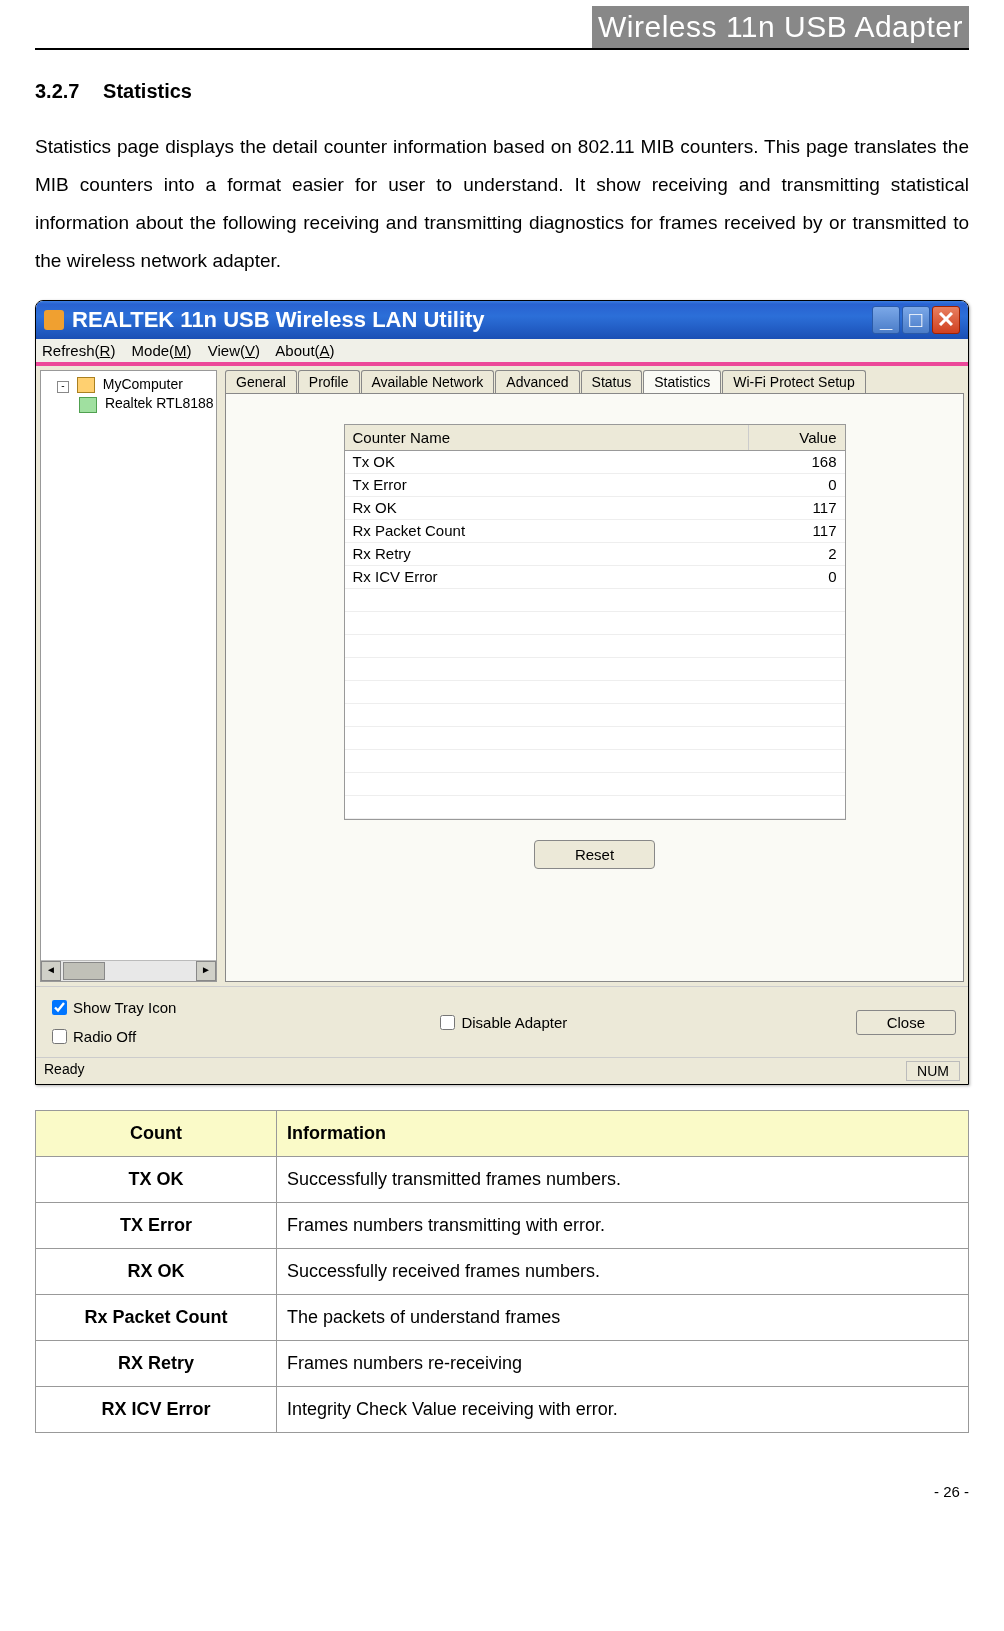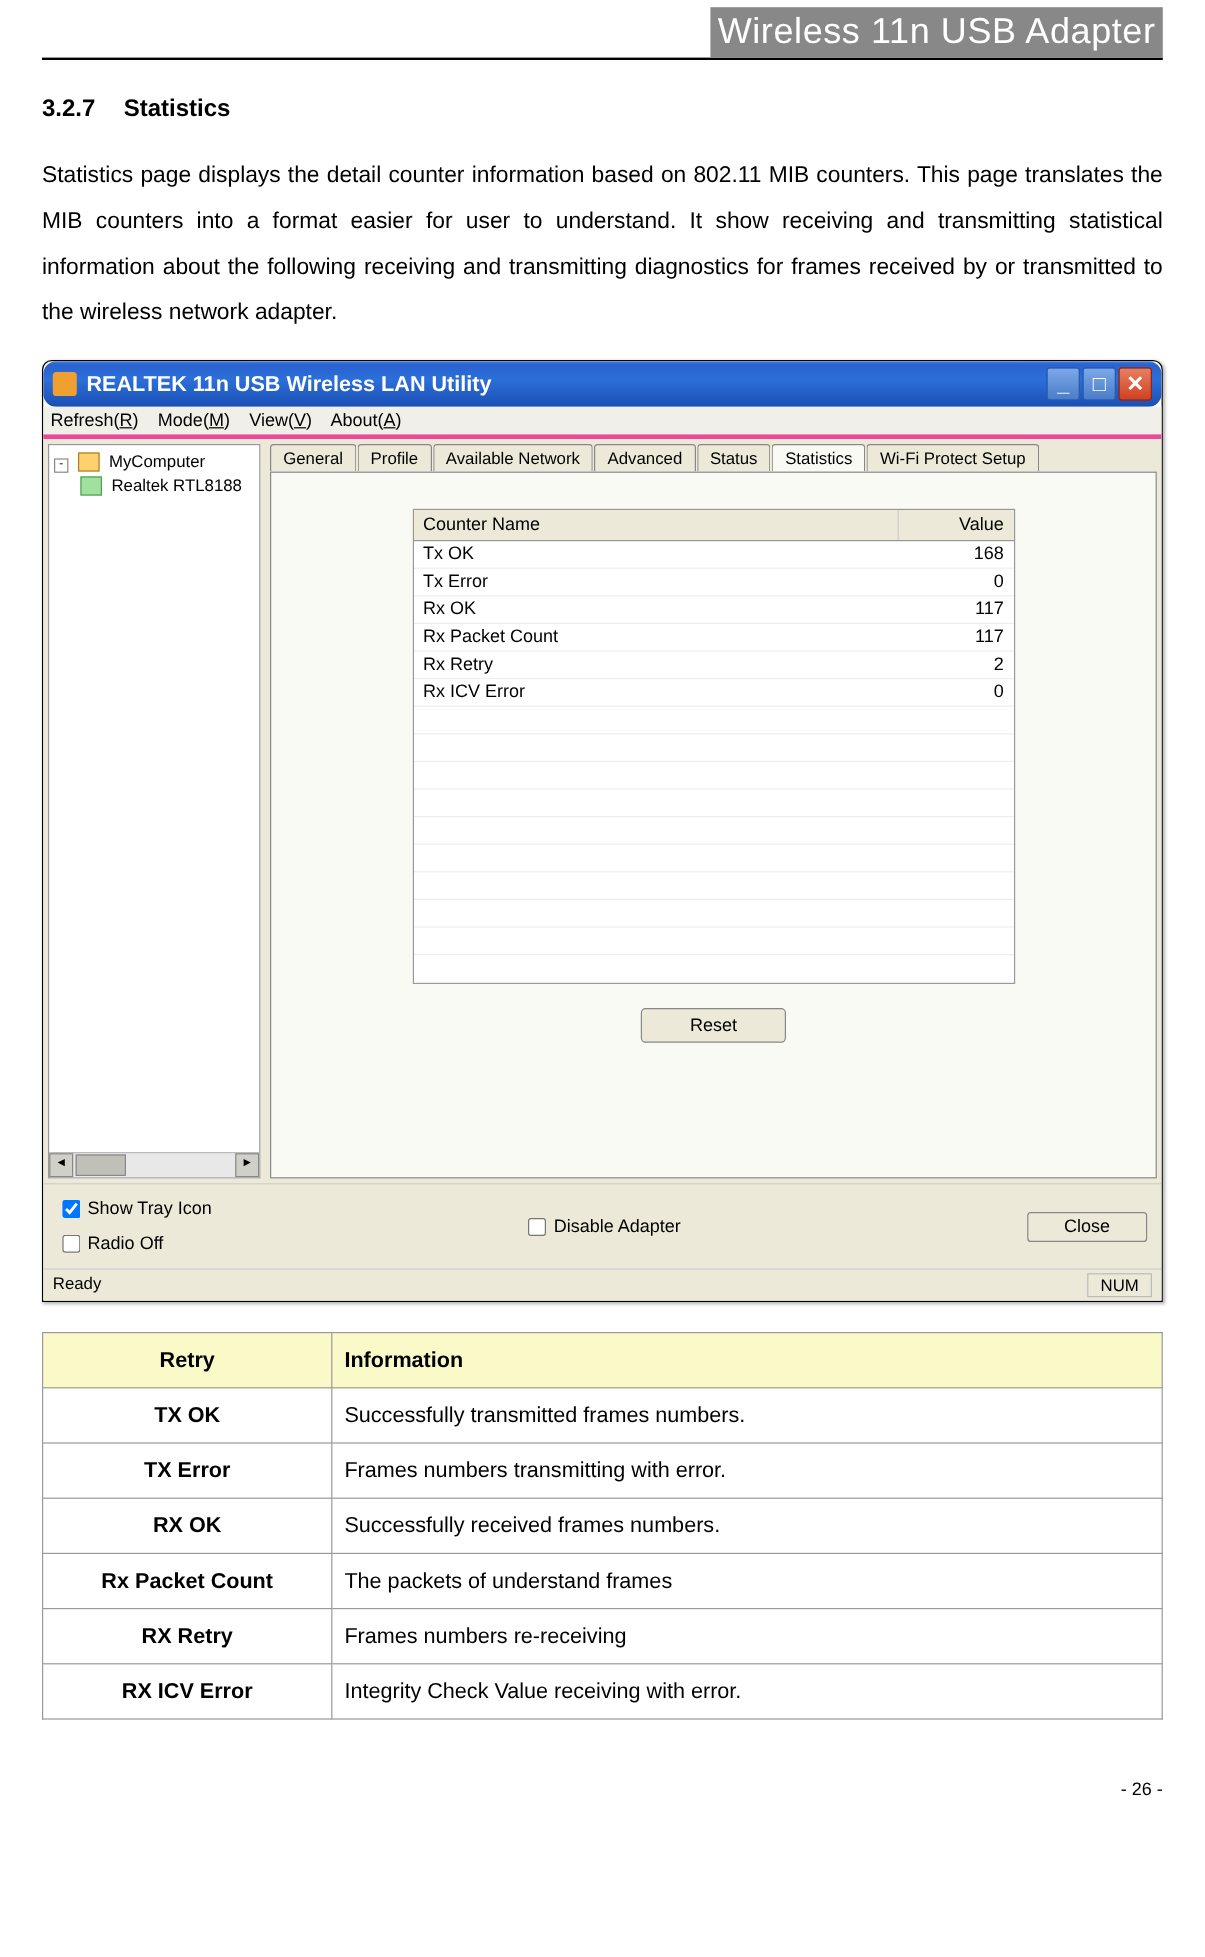--- a/index.html
+++ b/index.html
@@ -55,22 +55,21 @@
       box-shadow: 1px 1px 3px rgba(0,0,0,0.3);
     }
     .title-bar {
       background: linear-gradient(to bottom, #3a7de0 0%, #2962d1 8%, #2c6fd8 40%, #1a4fb5 100%);
       color: white;
       padding: 5px 8px;
       display: flex;
       align-items: center;
       justify-content: space-between;
       font-weight: bold;
-      font-size: 18px;
-      border-radius: 11px;
+      font-size: 22px;
     }
     .title-left {
       display: flex;
       align-items: center;
     }
     .title-icon {
       width: 20px;
       height: 20px;
       background: #f0a030;
       margin-right: 8px;
@@ -120,20 +119,21 @@
       flex-direction: column;
     }
     .tree-content {
       flex: 1;
       padding: 4px;
       font-size: 14px;
     }
     .tree-row {
       white-space: nowrap;
       padding: 1px 0;
+      margin-left: 12px;
     }
     .tree-row.indent {
       padding-left: 22px;
     }
     .tree-box {
       display: inline-block;
       border: 1px solid #888;
       width: 10px;
       height: 10px;
       text-align: center;
@@ -475,21 +475,21 @@
     </div>
     <div class="status-bar">
       <span>Ready</span>
       <span class="status-right">NUM</span>
     </div>
   </div>
 
   <table class="info-table">
     <tbody>
         <tr>
-      <th>Retry</th>
+      <th>Count</th>
       <th style="text-align:left">Information</th>
     </tr>
     </tbody>
       <tbody id="info-rows">
         <tr>
           <td class="item-col">TX OK</td>
           <td>Successfully transmitted frames numbers.</td>
         </tr>
         <tr>
           <td class="item-col">TX Error</td>

